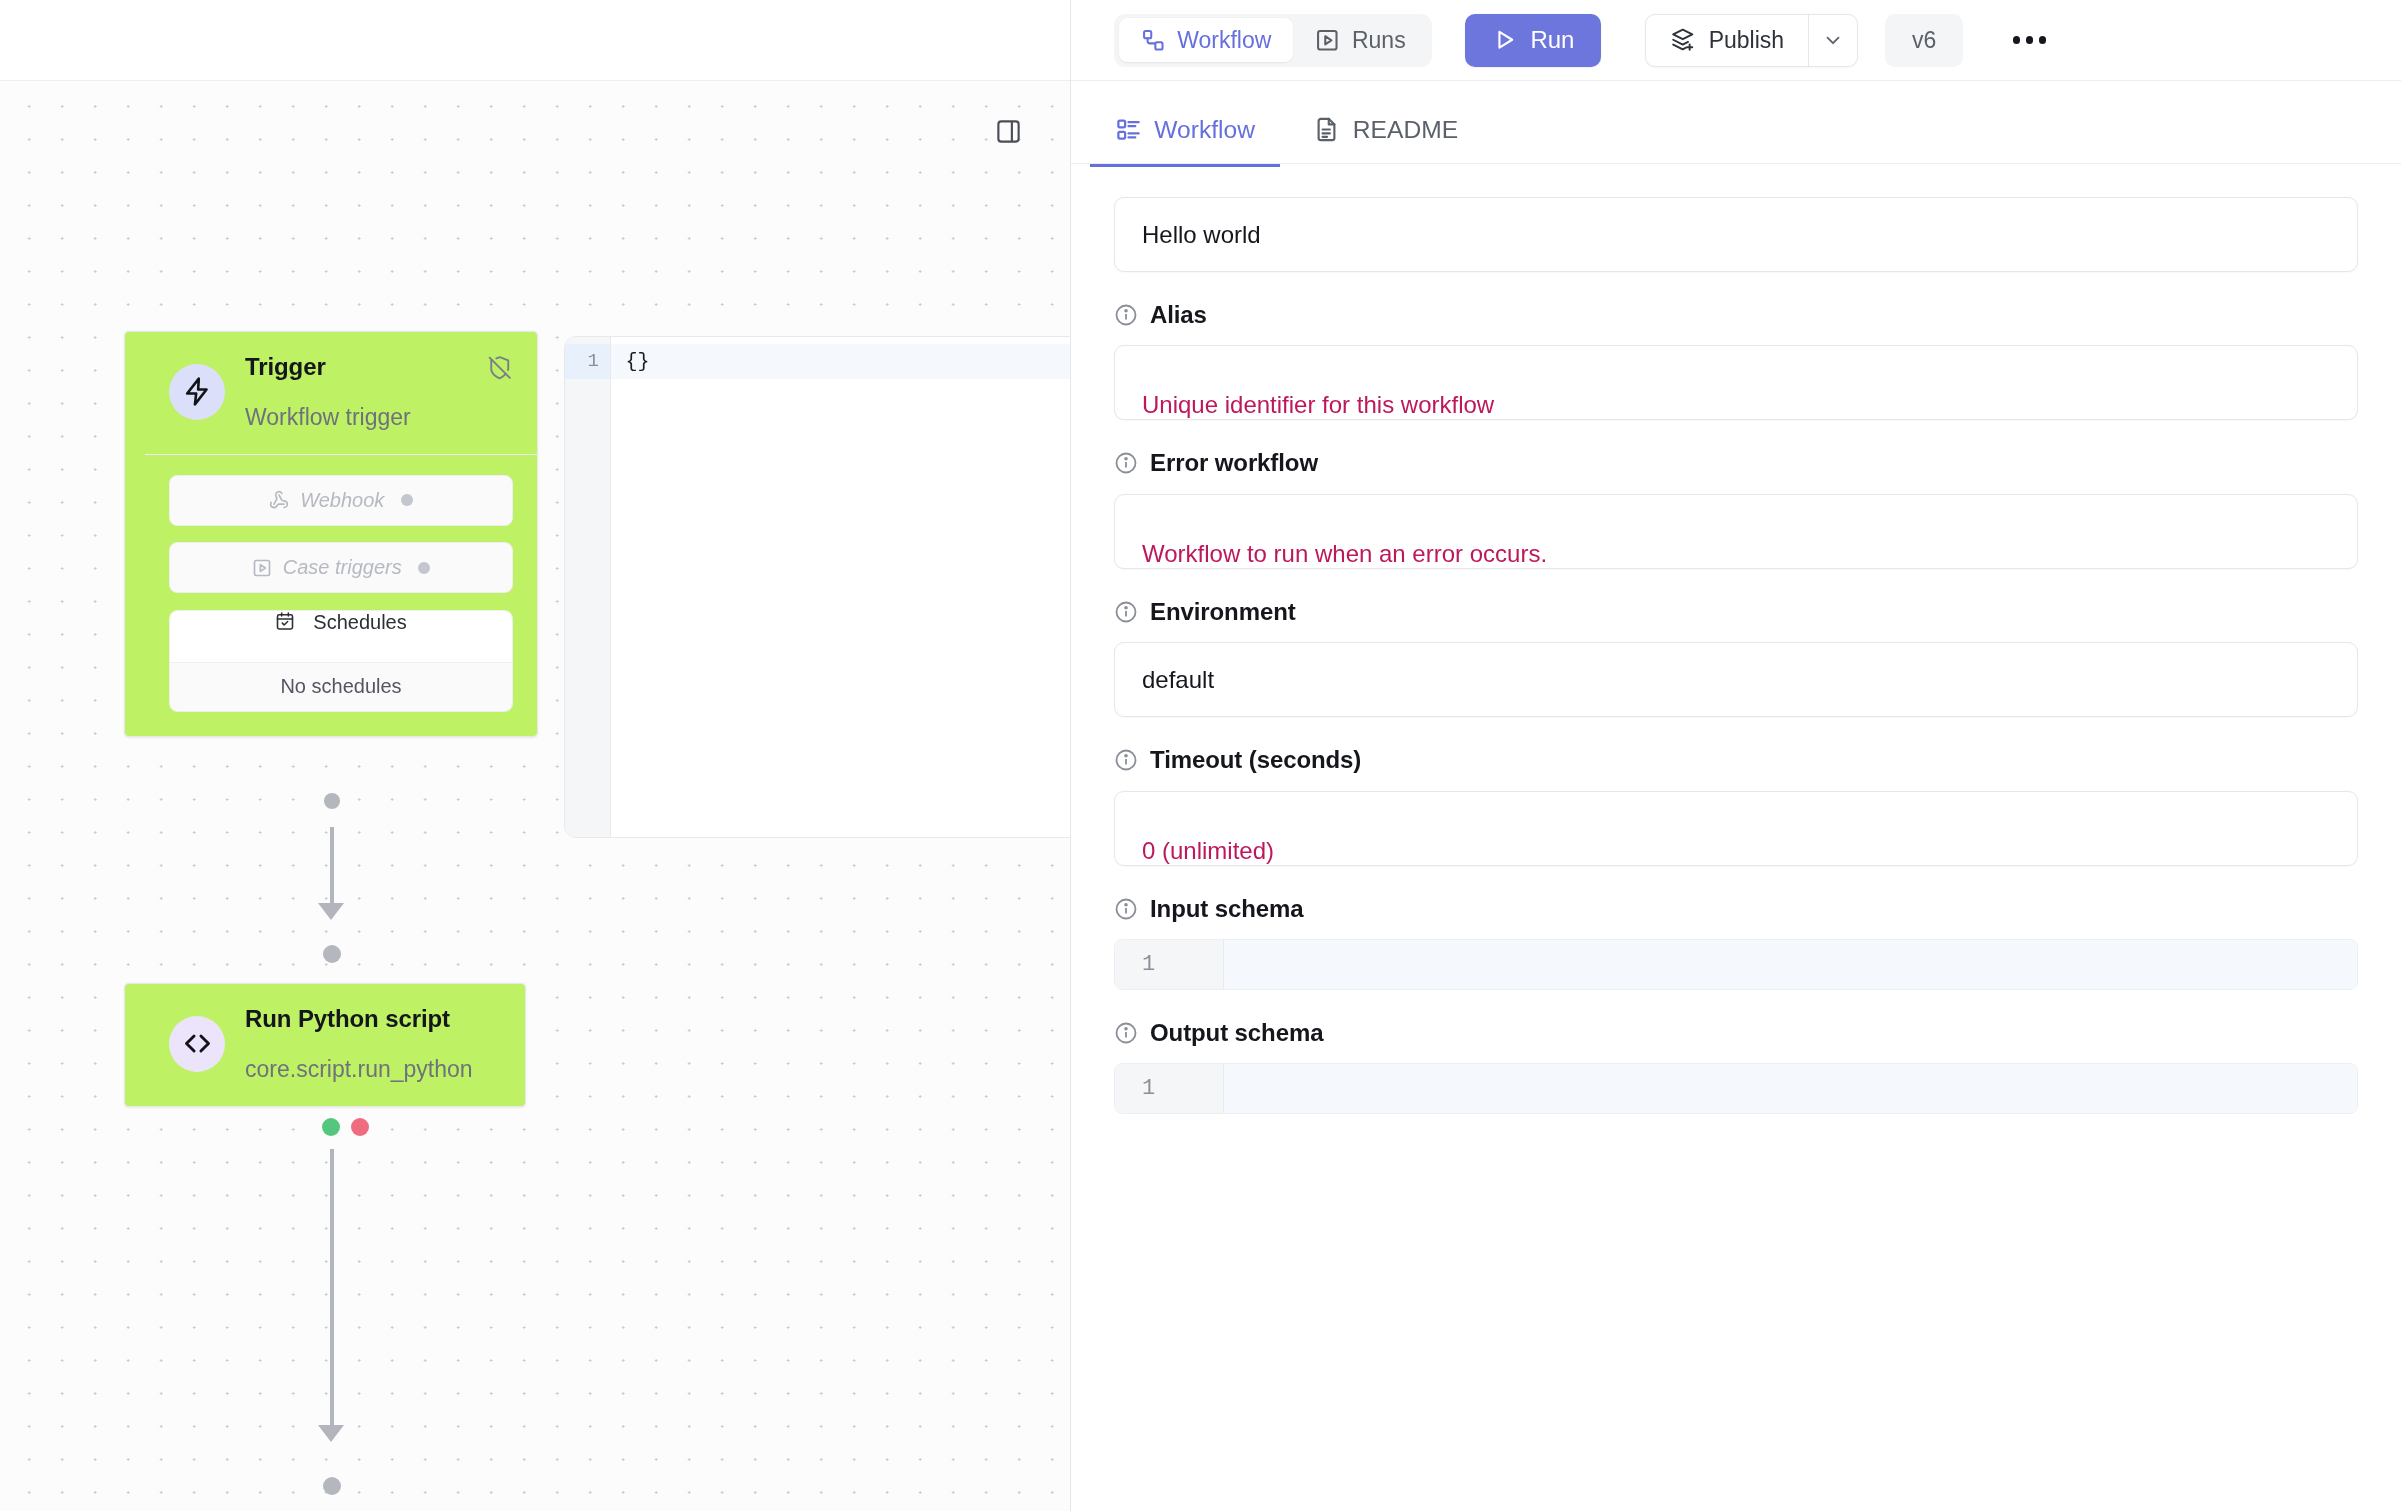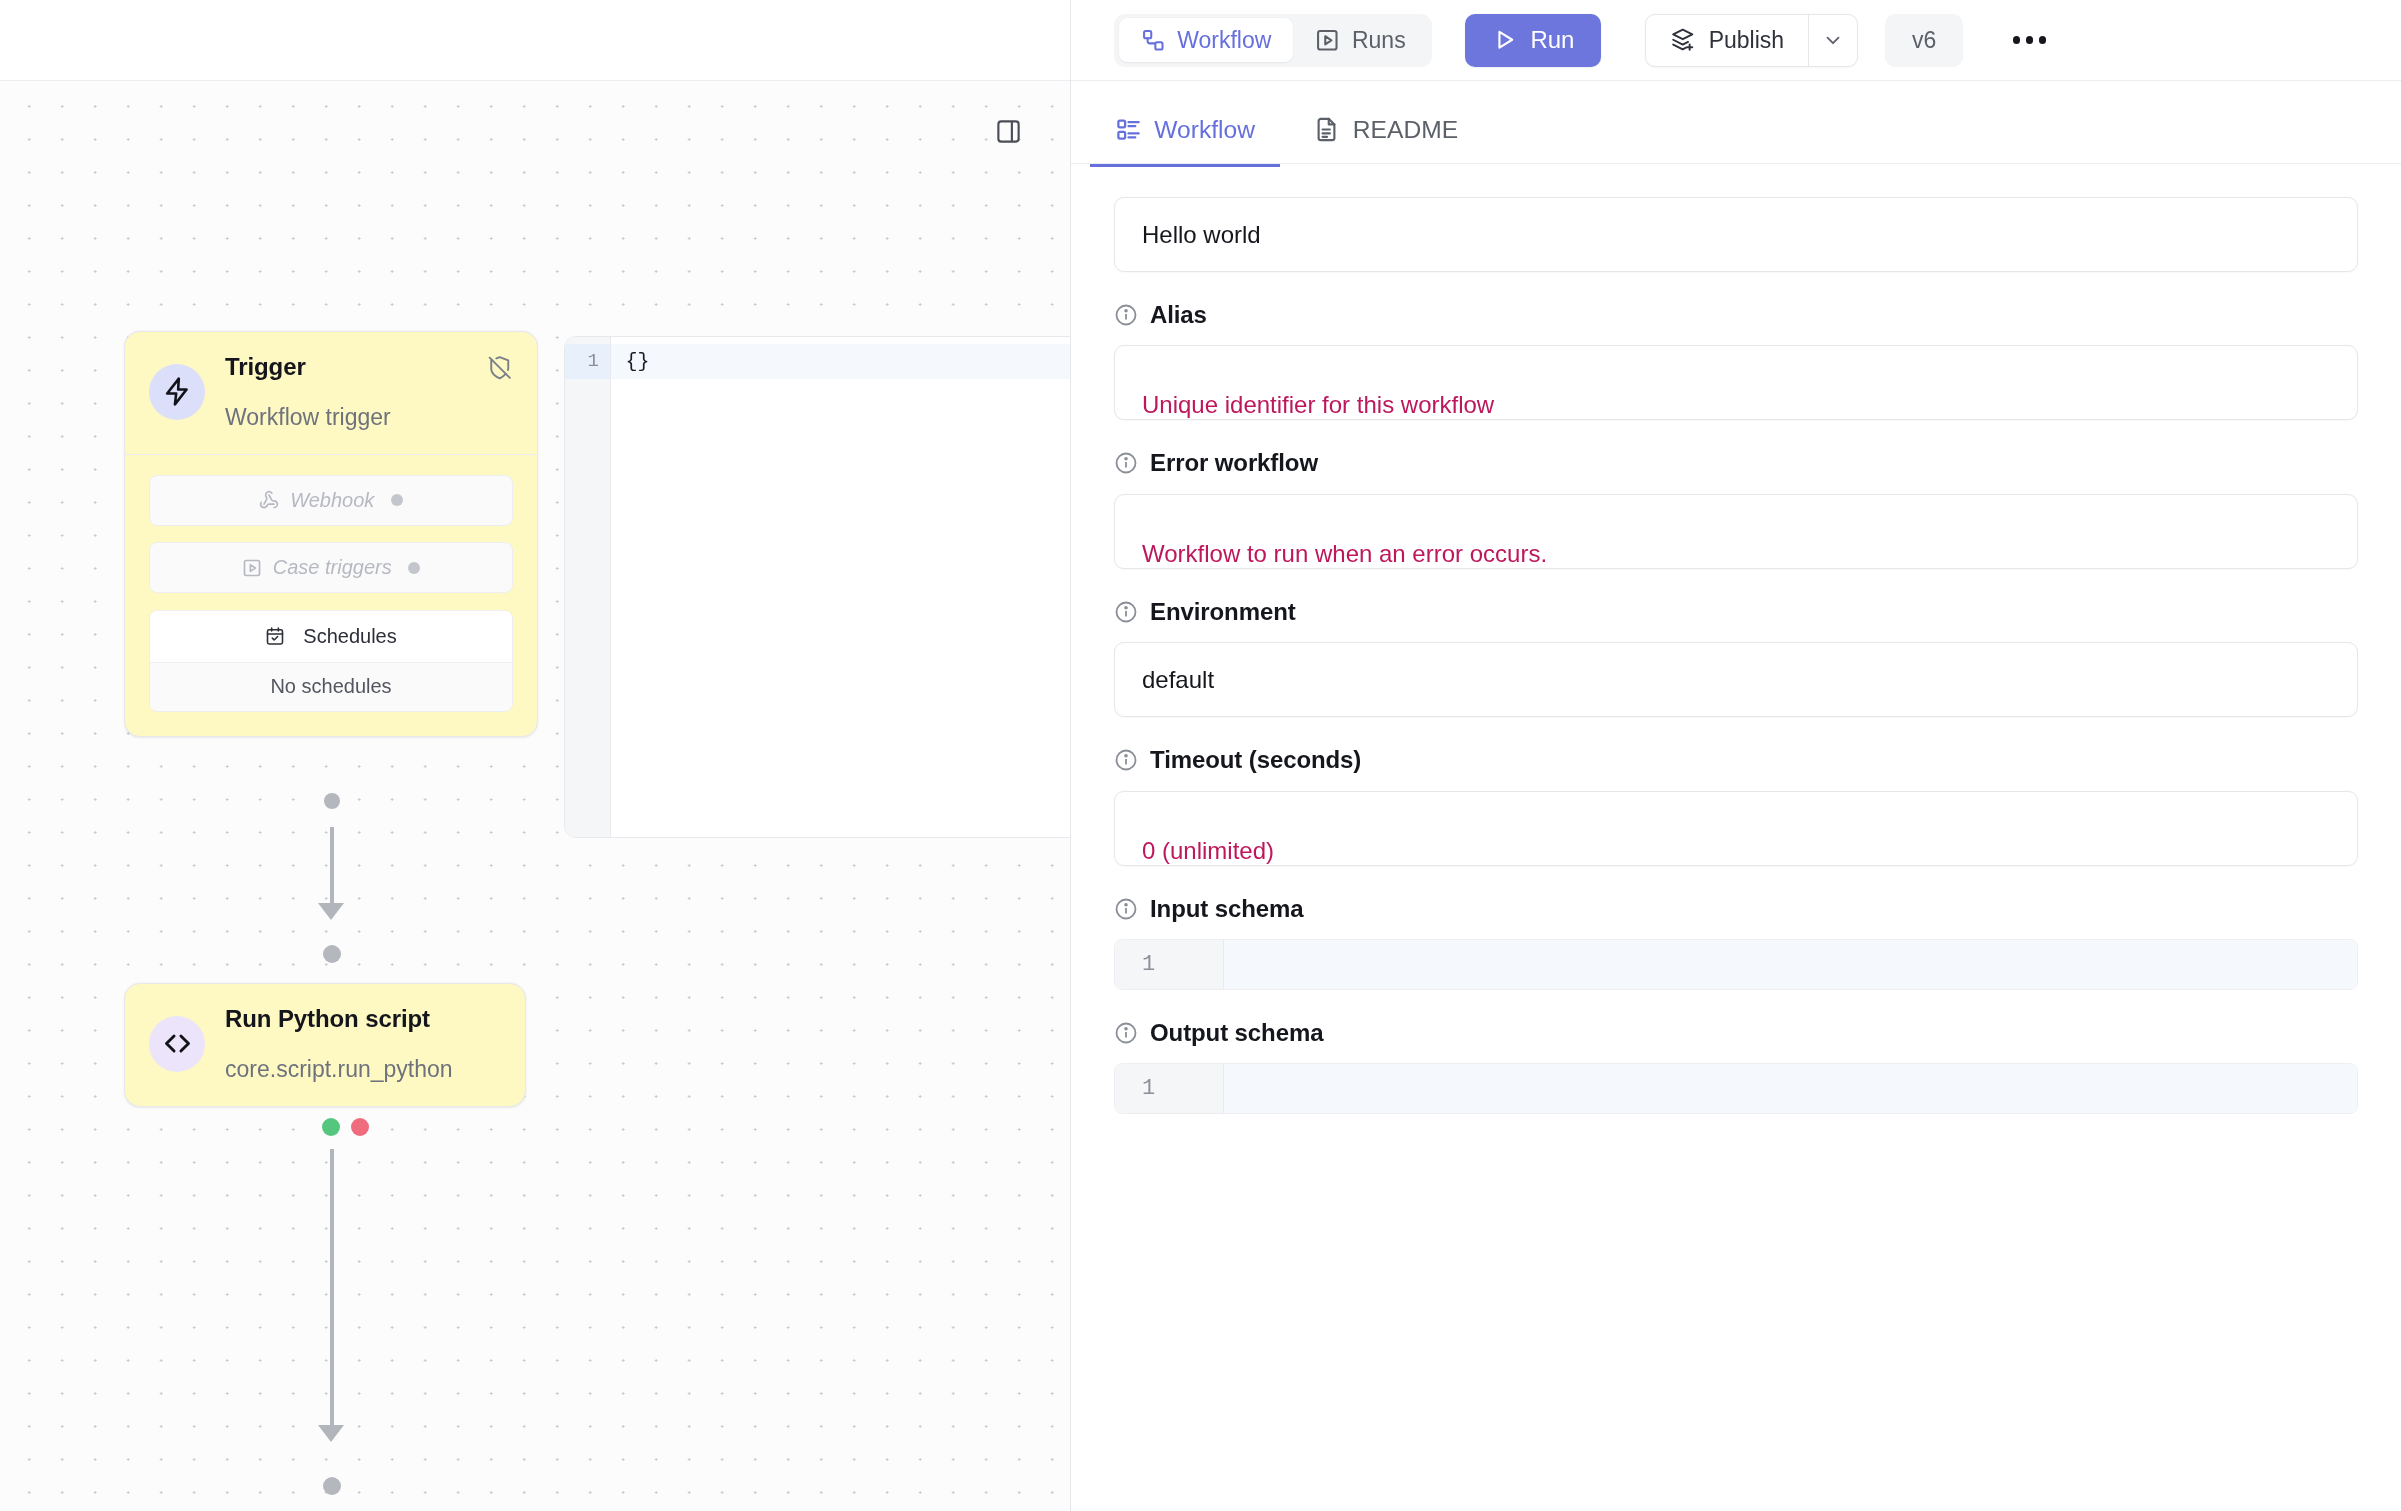--- a/index.html
+++ b/index.html
@@ -33,24 +33,25 @@
   .panel-toggle {
     position: absolute; top: 111px; left: 988px;
     width: 40px; height: 40px;
     display: flex; align-items: center; justify-content: center;
     cursor: pointer; border-radius: 6.4px;
   }
 
   
   .node-card {
     position: absolute;
-    background: #fef9c3;
+    background: #bef264;
     border: 1.4px solid #e8e9ed;
-    border-radius: 16px;
+    border-radius: 5px;
     box-shadow: 0 0.9px 2.7px rgba(16,24,40,.05), 0 0.9px 1.8px rgba(16,24,40,.04);
+    padding-left: 20px;
   }
   #trigger-node { left: 124px; top: 331px; width: 414px; }
   .node-head { display: flex; align-items: center; padding: 20px 24px 22px 24px; position: relative; }
   .node-avatar {
     width: 56px; height: 56px; border-radius: 50%;
     display: flex; align-items: center; justify-content: center;
     flex: 0 0 auto;
   }
   .av-trigger { background: #dcdffa; }
   .av-python  { background: #ece4fb; }
@@ -68,21 +69,21 @@
     height: 51px; border-radius: 8.2px;
     display: flex; align-items: center; justify-content: center;
     gap: 11px; font-size: 20px; margin-bottom: 16.4px;
   }
   .trig-btn.disabled {
     background: #fafafb; border: 1.4px solid #edeef1; color: #b6b9c1; cursor: default; font-style: italic;
   }
   .trig-dot { width: 12px; height: 12px; border-radius: 50%; background: #c3c6cd; display:inline-block; margin-left: 5.5px; }
   .sched-group { border: 1.4px solid #edeef1; border-radius: 8.2px; overflow: hidden; margin-bottom: 0; }
   .sched-head {
-    height: 51px; display: flex; align-items: center; justify-content: center; gap: 18px;
+    height: 51px; display: flex; align-items: flex-start; justify-content: center; gap: 18px;
     font-size: 20px; color: #2c2f37; background: #ffffff; cursor: pointer;
   }
   .sched-empty {
     height: 49px; display: flex; align-items: center; justify-content: center;
     font-size: 20px; color: #53565f; background: #fafafb; border-top: 1.4px solid #eef0f2;
   }
 
   
   #python-node { left: 124px; top: 983px; width: 402px; }
 

